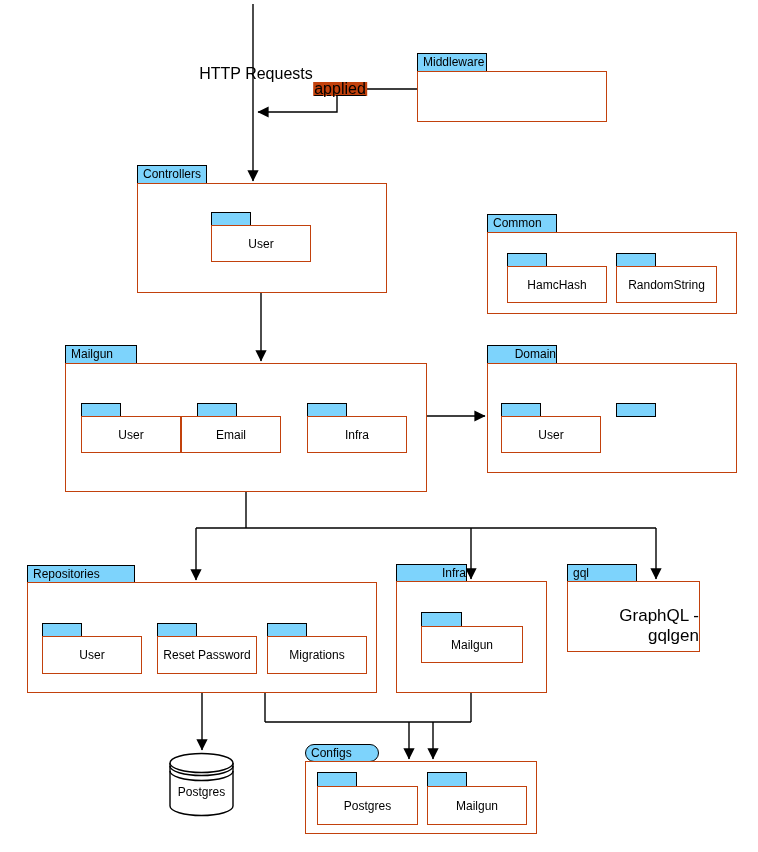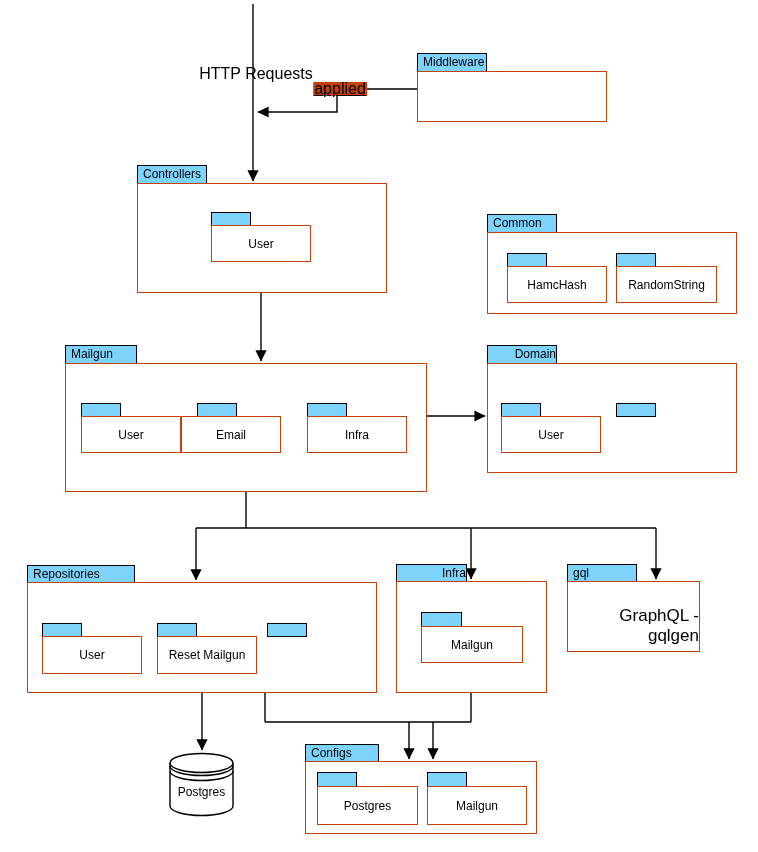--- a/index.html
+++ b/index.html
@@ -114,33 +114,34 @@
   <div class="pkg-body" style="left:487px;top:363px;width:250px;height:110px;"></div>
   <div class="pkg-tab inner-tab" style="left:501px;top:403px;width:40px;height:14px;"></div>
   <div class="pkg-body inner-body" style="left:501px;top:416px;width:100px;height:37px;">User</div>
   <div class="pkg-tab inner-tab" style="left:616px;top:403px;width:40px;height:14px;"></div>
 
   <div class="pkg-tab" style="left:27px;top:565px;width:108px;height:18px;">Repositories</div>
   <div class="pkg-body" style="left:27px;top:582px;width:350px;height:111px;"></div>
   <div class="pkg-tab inner-tab" style="left:42px;top:623px;width:40px;height:14px;"></div>
   <div class="pkg-body inner-body" style="left:42px;top:636px;width:100px;height:38px;">User</div>
   <div class="pkg-tab inner-tab" style="left:157px;top:623px;width:40px;height:14px;"></div>
-  <div class="pkg-body inner-body" style="left:157px;top:636px;width:100px;height:38px;">Reset Mailgun</div>
+  <div class="pkg-body inner-body" style="left:157px;top:636px;width:100px;height:38px;">Reset Password</div>
   <div class="pkg-tab inner-tab" style="left:267px;top:623px;width:40px;height:14px;"></div>
+  <div class="pkg-body inner-body" style="left:267px;top:636px;width:100px;height:38px;">Migrations</div>
 
   <div class="pkg-tab" style="left:396px;top:564px;width:71px;height:18px;text-align:right;">Infra</div>
   <div class="pkg-body" style="left:396px;top:581px;width:151px;height:112px;"></div>
   <div class="pkg-tab inner-tab" style="left:421px;top:612px;width:41px;height:15px;"></div>
   <div class="pkg-body inner-body" style="left:421px;top:626px;width:102px;height:37px;">Mailgun</div>
 
   <div class="pkg-tab" style="left:567px;top:564px;width:70px;height:18px;">gql</div>
   <div class="pkg-body" style="left:567px;top:581px;width:133px;height:71px;"></div>
   <div class="free-text" style="left:568px;top:606px;width:131px;">GraphQL - gqlgen</div>
 
-  <div class="pkg-tab" style="left:305px;top:744px;width:74px;height:18px;">Configs</div>
+  <div class="pkg-tab" style="left:305px;top:744px;width:74px;height:18px;border-radius:9px;">Configs</div>
   <div class="pkg-body" style="left:305px;top:761px;width:232px;height:73px;"></div>
   <div class="pkg-tab inner-tab" style="left:317px;top:772px;width:40px;height:15px;"></div>
   <div class="pkg-body inner-body" style="left:317px;top:786px;width:101px;height:39px;">Postgres</div>
   <div class="pkg-tab inner-tab" style="left:427px;top:772px;width:40px;height:15px;"></div>
   <div class="pkg-body inner-body" style="left:427px;top:786px;width:100px;height:39px;">Mailgun</div>
 
   <div class="db-label" style="left:168px;top:785px;width:67px;">Postgres</div>
 
 </div>
 

